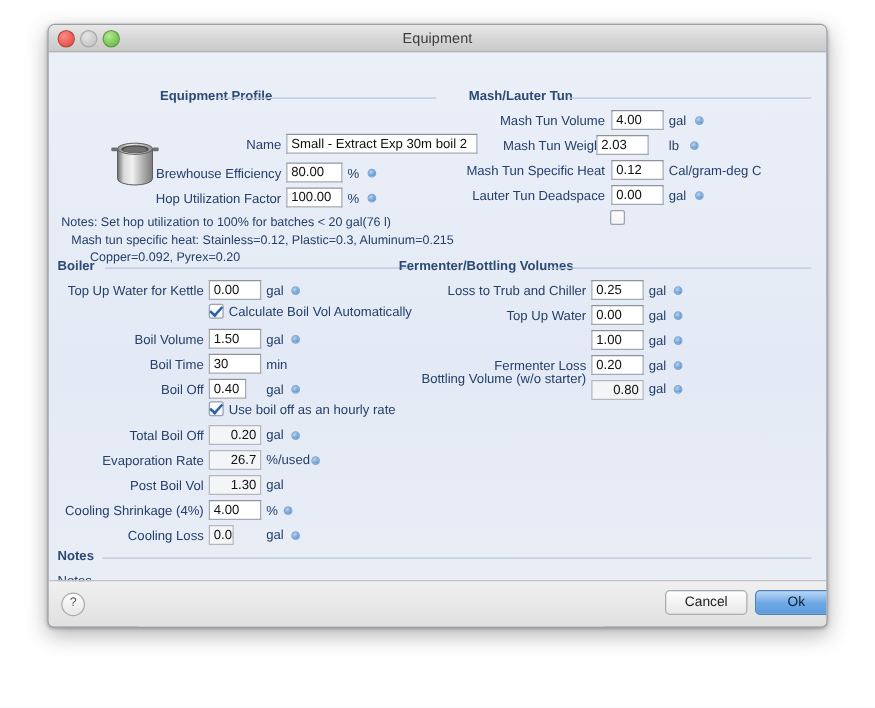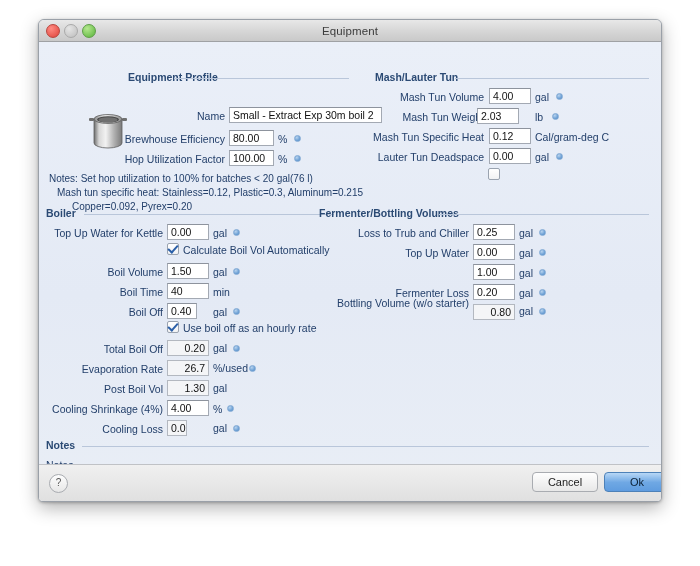--- a/index.html
+++ b/index.html
@@ -272,21 +272,21 @@
 
     <div class="chk on" style="left:128px; top:201px;"></div>
     <div class="chk-lbl" style="left:144px; top:202px;">Calculate Boil Vol Automatically</div>
 
     <div class="lbl" style="left:0px; top:224px; width:124px;">Boil Volume</div>
     <div class="field" style="left:128px; top:221px; width:42px;">1.50</div>
     <div class="unit" style="left:174px; top:224px;">gal</div>
     <div class="dot" style="left:194px; top:226px;"></div>
 
     <div class="lbl" style="left:0px; top:244px; width:124px;">Boil Time</div>
-    <div class="field" style="left:128px; top:241px; width:42px;">40</div>
+    <div class="field" style="left:128px; top:241px; width:42px;">30</div>
     <div class="unit" style="left:174px; top:244px;">min</div>
 
     <div class="lbl" style="left:0px; top:264px; width:124px;">Boil Off</div>
     <div class="field" style="left:128px; top:261px; width:30px;">0.40</div>
     <div class="unit" style="left:174px; top:264px;">gal</div>
     <div class="dot" style="left:194px; top:266px;"></div>
 
     <div class="chk on" style="left:128px; top:279px;"></div>
     <div class="chk-lbl" style="left:144px; top:280px;">Use boil off as an hourly rate</div>
 

